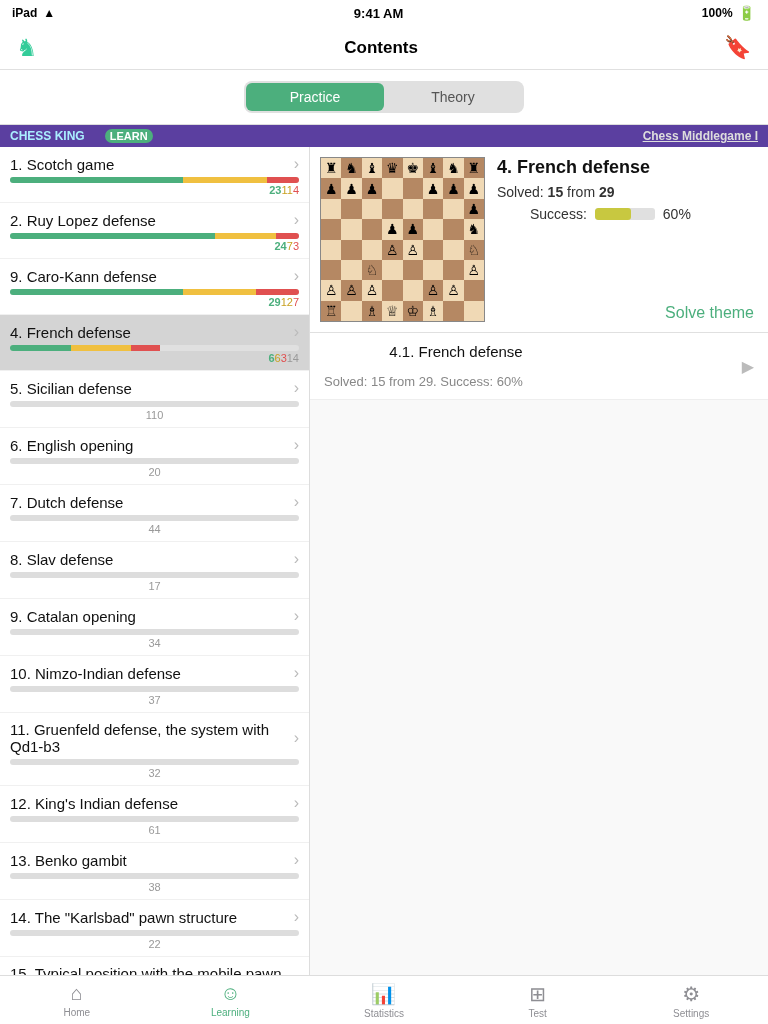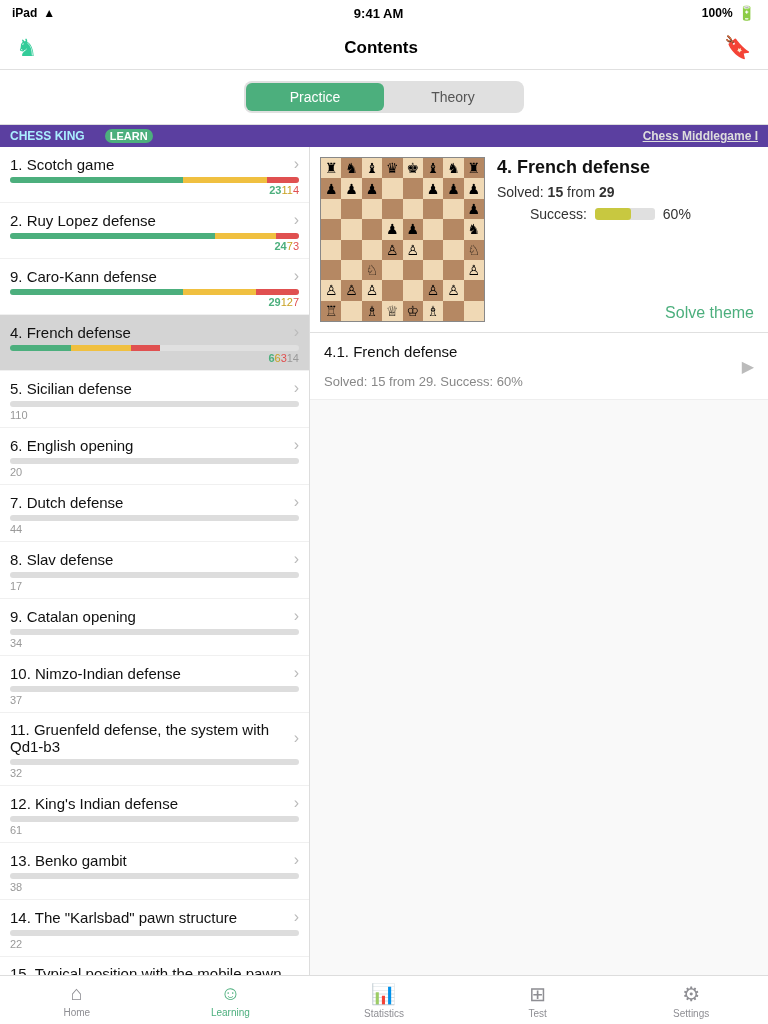--- a/index.html
+++ b/index.html
@@ -115,21 +115,21 @@
     .progress-numbers {
       display: flex;
       justify-content: flex-end;
       font-size: 11px;
       color: #888;
       margin-top: 1px;
     }
     .progress-num-green { color: #4caf7d; font-weight: 600; }
     .progress-num-yellow { color: #c8a020; }
     .progress-num-red { color: #e05050; }
-    .single-count { text-align: left; font-size: 11px; color: #999; margin-top: 2px; }
+    .single-count { text-align: center; font-size: 11px; color: #999; margin-top: 2px; }
 
     
     .right-panel {
       flex: 1;
       background: #f9f9f9;
       overflow-y: auto;
       display: flex;
       flex-direction: column;
     }
 
@@ -171,20 +171,21 @@
     }
 
     
     .sub-item {
       padding: 10px 14px;
       border-bottom: 1px solid #eee;
       display: flex;
       align-items: center;
       justify-content: space-between;
       background: white;
+      text-align: right;
     }
     .sub-item-text { }
     .sub-item-title { font-size: 15px; color: #111; font-weight: 500; }
     .sub-item-stats { font-size: 13px; color: #888; margin-top: 14px; }
     .sub-item-arrow { color: #bbb; font-size: 16px; }
 
     
     .bottom-nav {
       position: absolute;
       bottom: 0;

